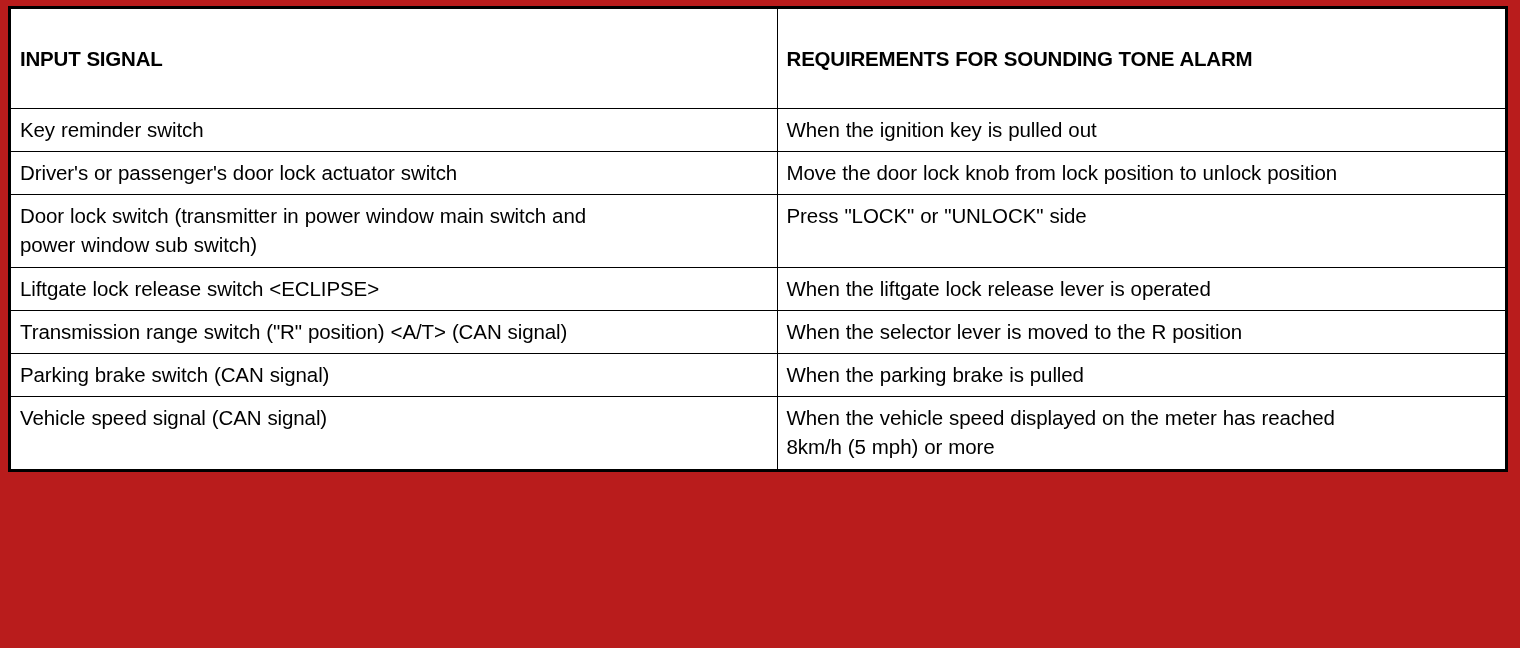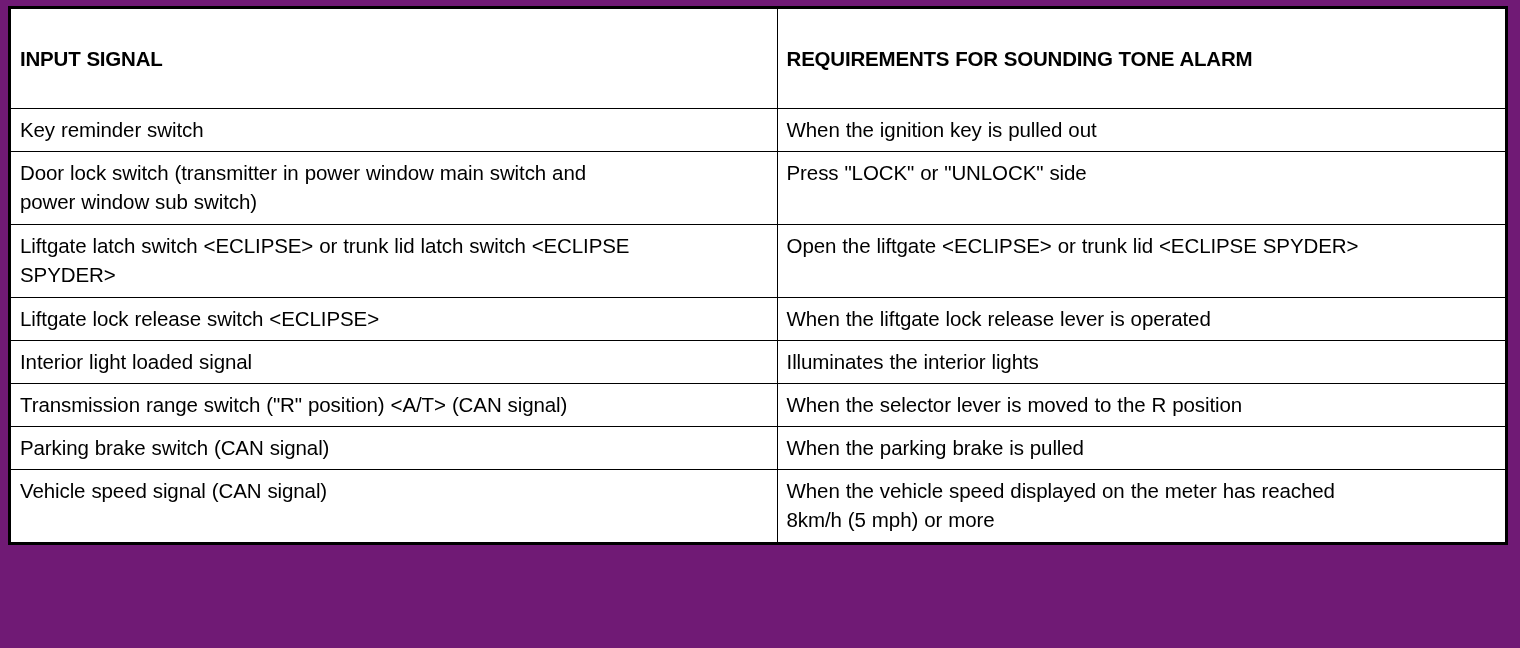--- a/index.html
+++ b/index.html
@@ -11,21 +11,21 @@
     width: 1520px;
     height: 648px;
     font-family: "Liberation Sans", sans-serif;
     color: #000000;
     overflow: hidden;
   }
   #page {
     position: relative;
     width: 1520px;
     height: 648px;
-    background: #701a75;
+    background: #b91c1c;
   }
   table.spec-table {
     position: absolute;
     left: 8px;
     top: 6px;
     width: 1500px;
     border-collapse: collapse;
     table-layout: fixed;
     border: 3px solid #000000;
     background: #ffffff;
@@ -73,37 +73,32 @@
         <td>
           <span class="cell-text">REQUIREMENTS FOR SOUNDING TONE ALARM</span>
         </td>
       </tr>
     </thead>
     <tbody id="table-body">
         <tr class="h1">
           <td><span class="cell-text">Key reminder switch</span></td>
           <td><span class="cell-text">When the ignition key is pulled out</span></td>
         </tr>
+        <tr class="h1">
+          <td><span class="cell-text">Driver's or passenger's door lock actuator switch</span></td>
+          <td><span class="cell-text">Move the door lock knob from lock position to unlock position</span></td>
+        </tr>
         <tr class="h2">
           <td><span class="cell-text">Door lock switch (transmitter in power window main switch and
 power window sub switch)</span></td>
           <td><span class="cell-text">Press "LOCK" or "UNLOCK" side</span></td>
         </tr>
-        <tr class="h2">
-          <td><span class="cell-text">Liftgate latch switch &lt;ECLIPSE&gt; or trunk lid latch switch &lt;ECLIPSE
-SPYDER&gt;</span></td>
-          <td><span class="cell-text">Open the liftgate &lt;ECLIPSE&gt; or trunk lid &lt;ECLIPSE SPYDER&gt;</span></td>
-        </tr>
         <tr class="h1">
           <td><span class="cell-text">Liftgate lock release switch &lt;ECLIPSE&gt;</span></td>
           <td><span class="cell-text">When the liftgate lock release lever is operated</span></td>
-        </tr>
-        <tr class="h1">
-          <td><span class="cell-text">Interior light loaded signal</span></td>
-          <td><span class="cell-text">Illuminates the interior lights</span></td>
         </tr>
         <tr class="h1">
           <td><span class="cell-text">Transmission range switch ("R" position) &lt;A/T&gt; (CAN signal)</span></td>
           <td><span class="cell-text">When the selector lever is moved to the R position</span></td>
         </tr>
         <tr class="h1">
           <td><span class="cell-text">Parking brake switch (CAN signal)</span></td>
           <td><span class="cell-text">When the parking brake is pulled</span></td>
         </tr>
         <tr class="h2">

